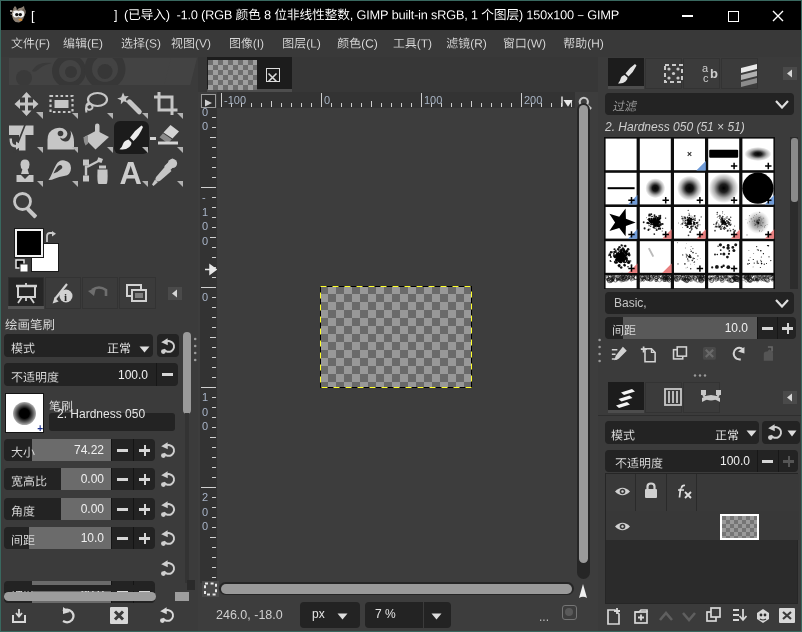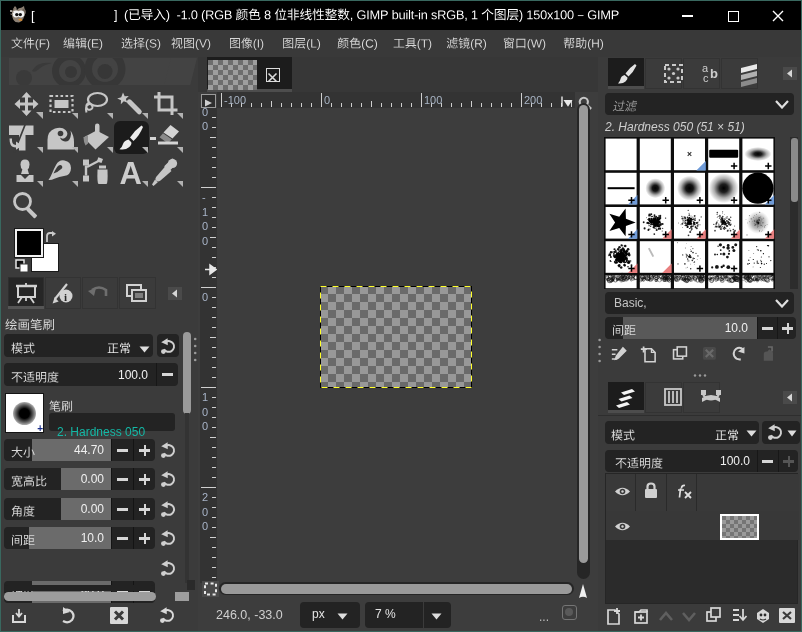--- a/index.html
+++ b/index.html
@@ -447,32 +447,32 @@
         <div class="abs" style="left:7px;top:8px;width:23px;height:23px;border-radius:50%;background:radial-gradient(circle, #000 0%, #000 30%, rgba(0,0,0,0.6) 55%, rgba(0,0,0,0.15) 80%, rgba(0,0,0,0) 96%);"></div>
         <div class="abs" style="right:0;bottom:0;color:#1b2f8a;font-size:10px;font-weight:bold;line-height:7px;">+</div>
       </div>
       <div class="abs" style="left:48px;top:343.7px;width:27px;height:16px;"><svg width="27" height="15" viewBox="0 0 27.00 15.00" style="overflow:visible;">
             <g fill="#dcdcdc">
               <path transform="translate(0.00,9.60) scale(0.012000,-0.012000)" d="M58 159 65 93 426 124V44C426 -47 457 -71 570 -71C595 -71 773 -71 799 -71C894 -71 917 -38 928 78C906 83 876 94 859 106C852 14 844 -4 795 -4C756 -4 604 -4 574 -4C512 -4 501 5 501 44V131L944 169L937 234L501 197V302L853 332L846 394L501 365V456C630 470 753 489 849 512L807 573C646 533 367 503 127 488C134 471 143 444 145 426C235 431 332 439 426 448V358L107 331L114 268L426 295V190ZM184 845C153 744 99 645 36 579C54 569 85 549 100 538C133 577 165 626 194 681H245C271 634 297 577 308 541L374 566C364 597 343 641 321 681H476V745H224C236 772 247 799 257 827ZM578 845C549 746 495 653 429 592C447 582 479 561 493 549C527 584 560 630 589 681H661C683 643 706 599 715 568L781 592C773 617 756 650 737 681H935V745H620C632 772 642 799 651 827Z"></path>
               <path transform="translate(12.00,9.60) scale(0.012000,-0.012000)" d="M647 736V173H718V736ZM847 821V20C847 3 842 -1 826 -2C808 -2 752 -3 693 -1C704 -24 714 -58 718 -79C792 -79 848 -76 878 -64C908 -51 920 -29 920 20V821ZM192 417V30H250V353H346V-78H411V353H515V111C515 101 513 99 503 98C494 98 467 98 430 99C440 82 449 56 451 37C499 37 531 38 552 50C573 61 578 80 578 110V417H515H411V520H574V783H106V445C106 305 101 115 29 -18C46 -26 75 -48 86 -61C163 82 174 296 174 445V520H346V417ZM174 715H503V588H174Z"></path>
             </g>
           </svg></div>
       <div class="darkrow" style="left:48px;top:356px;width:126px;height:18px;border-radius:3px;"></div>
-      <div class="lbl" style="left:56px;top:368px;color:#14b8a6;">2. Hardness 050</div>
+      <div class="lbl" style="left:56px;top:350px;color:#e5e5e5;">2. Hardness 050</div>
 
       <div id="sliders">
         <div class="srow" style="top:382px;">
             <div class="fillpart" style="left:28px;top:0;width:79px;height:22px;"></div>
             <div class="abs" style="left:7px;top:7.7px;width:27px;height:16px;"><svg width="27" height="15" viewBox="0 0 27.00 15.00" style="overflow:visible;">
                 <g fill="#dcdcdc">
                   <path transform="translate(0.00,9.60) scale(0.012000,-0.012000)" d="M461 839C460 760 461 659 446 553H62V476H433C393 286 293 92 43 -16C64 -32 88 -59 100 -78C344 34 452 226 501 419C579 191 708 14 902 -78C915 -56 939 -25 958 -8C764 73 633 255 563 476H942V553H526C540 658 541 758 542 839Z"></path>
                   <path transform="translate(12.00,9.60) scale(0.012000,-0.012000)" d="M464 826V24C464 4 456 -2 436 -3C415 -4 343 -5 270 -2C282 -23 296 -59 301 -80C395 -81 457 -79 494 -66C530 -54 545 -31 545 24V826ZM705 571C791 427 872 240 895 121L976 154C950 274 865 458 777 598ZM202 591C177 457 121 284 32 178C53 169 86 151 103 138C194 249 253 430 286 577Z"></path>
                 </g>
               </svg></div>
-            <div class="val" style="left:57px;top:4px;width:43px;text-align:right;">44.70</div>
+            <div class="val" style="left:57px;top:4px;width:43px;text-align:right;">74.22</div>
             <div class="mg"></div>
             <div class="pgh"></div>
             <div class="pgv"></div>
           </div>
         <div class="srow" style="top:411px;">
             <div class="fillpart" style="left:57px;top:0;width:50px;height:22px;"></div>
             <div class="abs" style="left:7px;top:7.7px;width:39px;height:16px;"><svg width="39" height="15" viewBox="0 0 39.00 15.00" style="overflow:visible;">
                 <g fill="#dcdcdc">
                   <path transform="translate(0.00,9.60) scale(0.012000,-0.012000)" d="M523 190V29C523 -47 550 -68 652 -68C674 -68 814 -68 837 -68C929 -68 952 -32 961 120C941 125 910 136 893 149C888 17 881 -1 832 -1C800 -1 682 -1 658 -1C607 -1 598 3 598 30V190ZM441 316V237C441 156 413 45 42 -32C60 -48 83 -77 92 -95C477 -5 521 130 521 235V316ZM201 417V101H276V352H719V107H797V417ZM432 828C445 804 458 776 470 751H76V568H146V686H853V568H926V751H561C549 781 528 821 510 850ZM597 650V585H404V651H327V585H174V524H327V452H404V524H597V451H672V524H828V585H672V650Z"></path>
                   <path transform="translate(12.00,9.60) scale(0.012000,-0.012000)" d="M286 559H719V468H286ZM211 614V413H797V614ZM441 826 470 736H59V670H937V736H553C542 768 527 810 513 843ZM96 357V-79H168V294H830V-1C830 -12 825 -16 813 -16C801 -16 754 -17 711 -15C720 -31 731 -54 735 -72C799 -72 842 -72 869 -63C896 -53 905 -37 905 0V357ZM281 235V-21H352V29H706V235ZM352 179H638V85H352Z"></path>
@@ -757,21 +757,21 @@
 
     <div class="abs" style="left:3.5px;top:524px;width:17px;height:16px;background:#4a4a4a;">
       <svg width="17" height="16">
           <rect x="3" y="2.5" width="11" height="11" fill="none" stroke="#e8e8e8" stroke-width="2" stroke-dasharray="3 2.6"></rect>
         </svg>
     </div>
 
     <div class="abs" style="left:21px;top:525px;width:355px;height:13px;background:#262626;border-radius:6.5px;"></div>
     <div class="abs" style="left:23px;top:527px;width:351px;height:9.5px;background:#9a9a9a;border-radius:5px;"></div>
 
-    <div class="lbl" style="left:18px;top:551px;font-size:12.5px;color:#cfcfcf;">246.0, -33.0</div>
+    <div class="lbl" style="left:18px;top:551px;font-size:12.5px;color:#cfcfcf;">246.0, -18.0</div>
     <div class="darkrow" style="left:102px;top:545px;width:60px;height:26px;border-radius:4px;"></div>
     <div class="lbl" style="left:114px;top:550px;color:#e4e4e4;">px</div>
     <svg class="abs" style="left:139px;top:556px;" width="11" height="7">
         <path d="M0.5 0.5 L10.5 0.5 L5.5 6.5 Z" fill="#ddd"></path>
       </svg>
     <div class="darkrow" style="left:167px;top:545px;width:86px;height:26px;border-radius:4px;"></div>
     <div class="lbl" style="left:177px;top:550px;color:#e4e4e4;">7 %</div>
     <div class="divline" style="left:225px;top:545px;width:1px;height:26px;background:#3b3b3b;"></div>
     <svg class="abs" style="left:233px;top:556px;" width="11" height="7">
         <path d="M0.5 0.5 L10.5 0.5 L5.5 6.5 Z" fill="#ddd"></path>

